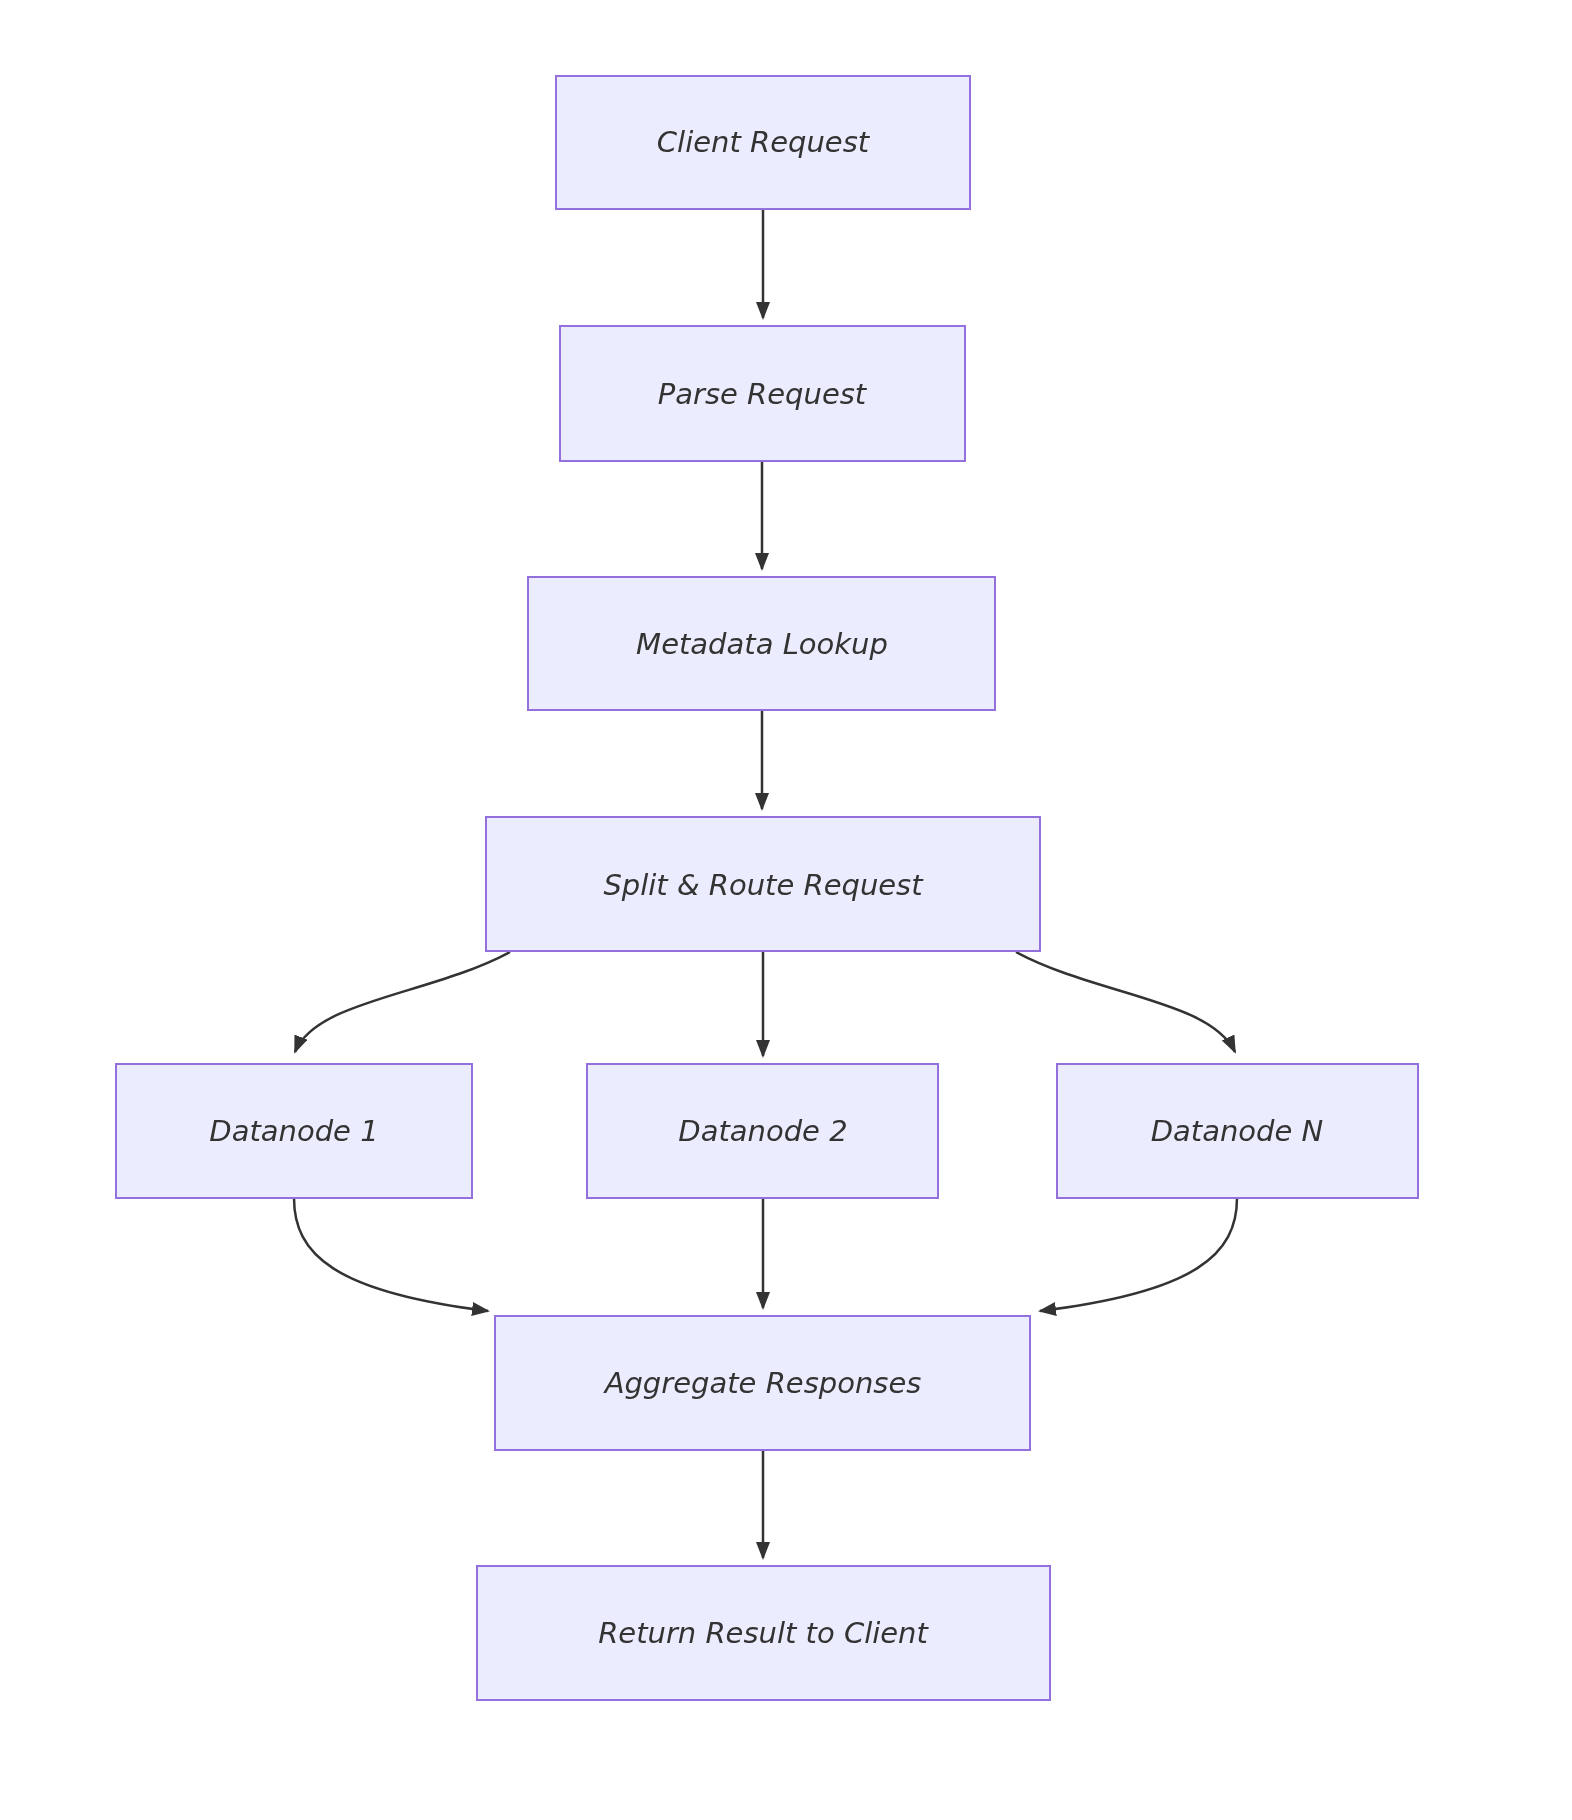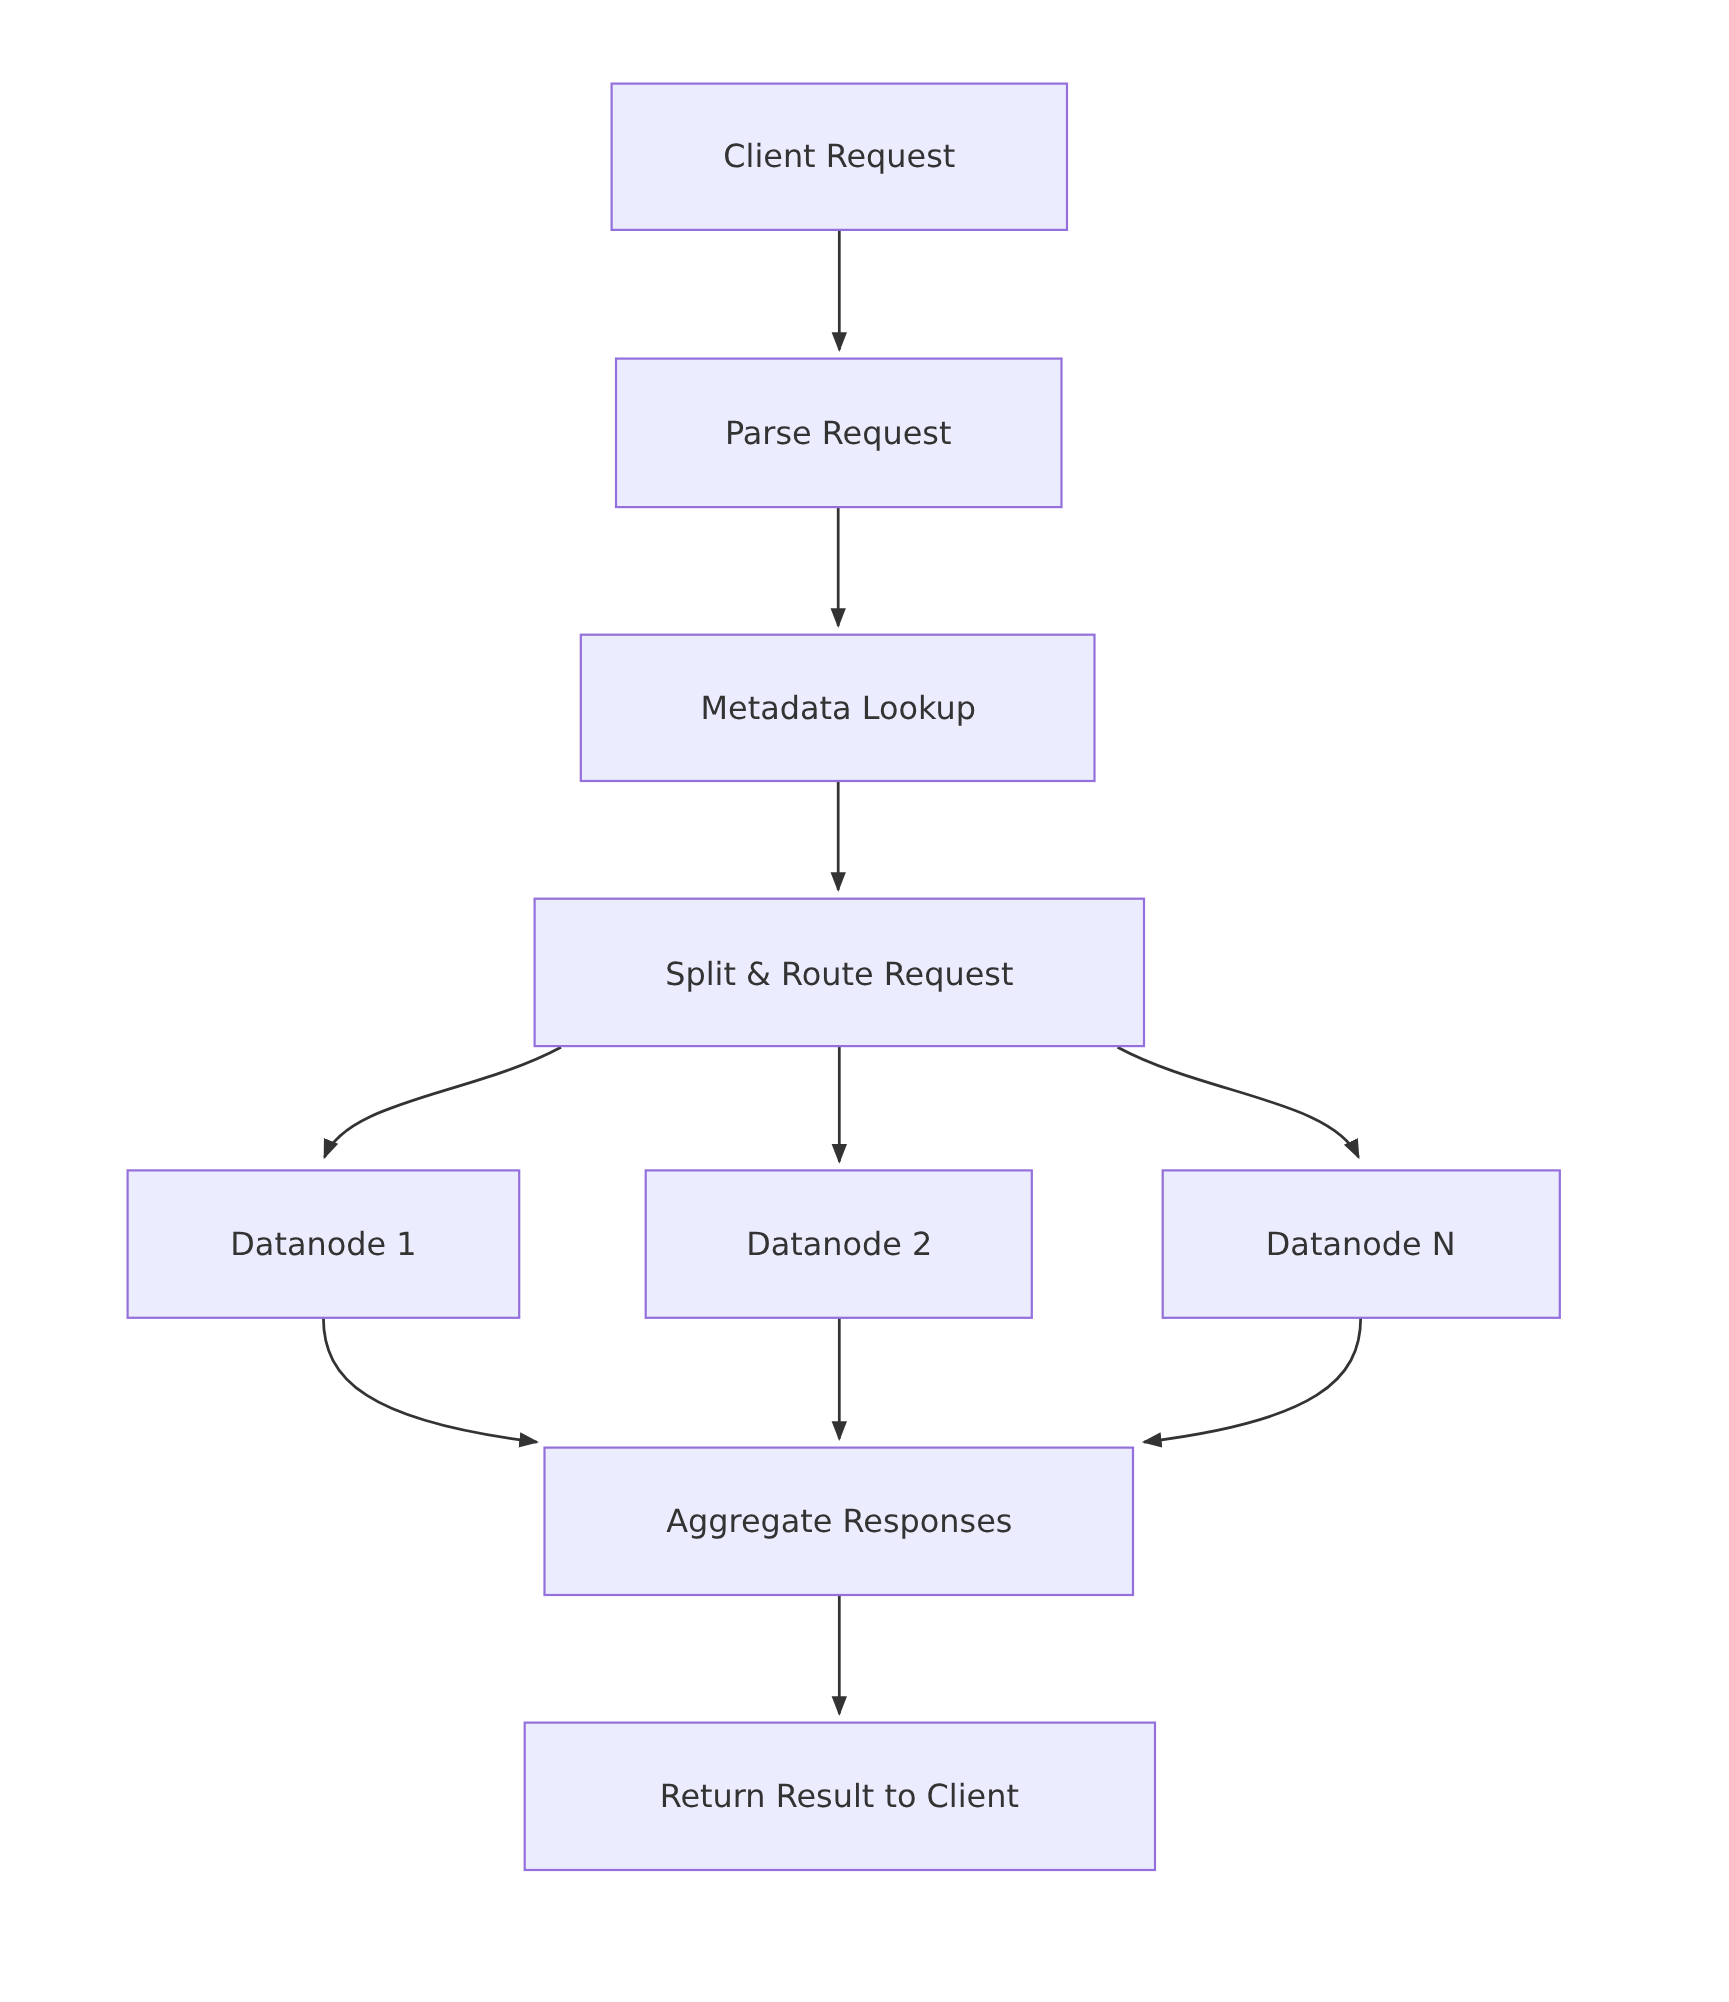--- a/index.html
+++ b/index.html
@@ -3,21 +3,21 @@
 <meta charset="utf-8">
 <style>
   :root{
     --node-fill:#ECECFF;
     --node-border:#9370DB;
     --text-color:#333333;
     --edge-color:#333333;
     --bg-color:#FFFFFF;
   }
   html,body{margin:0;padding:0;background:var(--bg-color);}
-  .canvas{width:1572px;height:1820px;position:relative;background:var(--bg-color);overflow:hidden;}
+  .canvas{width:1572px;height:1820px;position:relative;background:var(--bg-color);overflow:hidden;font-style:italic;}
   svg{display:block;}
   rect.node{
     fill:var(--node-fill);
     stroke:var(--node-border);
     stroke-width:2px;
   }
   text.label{
     fill:var(--text-color);
     font-family:"DejaVu Sans","Liberation Sans",sans-serif;
     font-size:29px;

